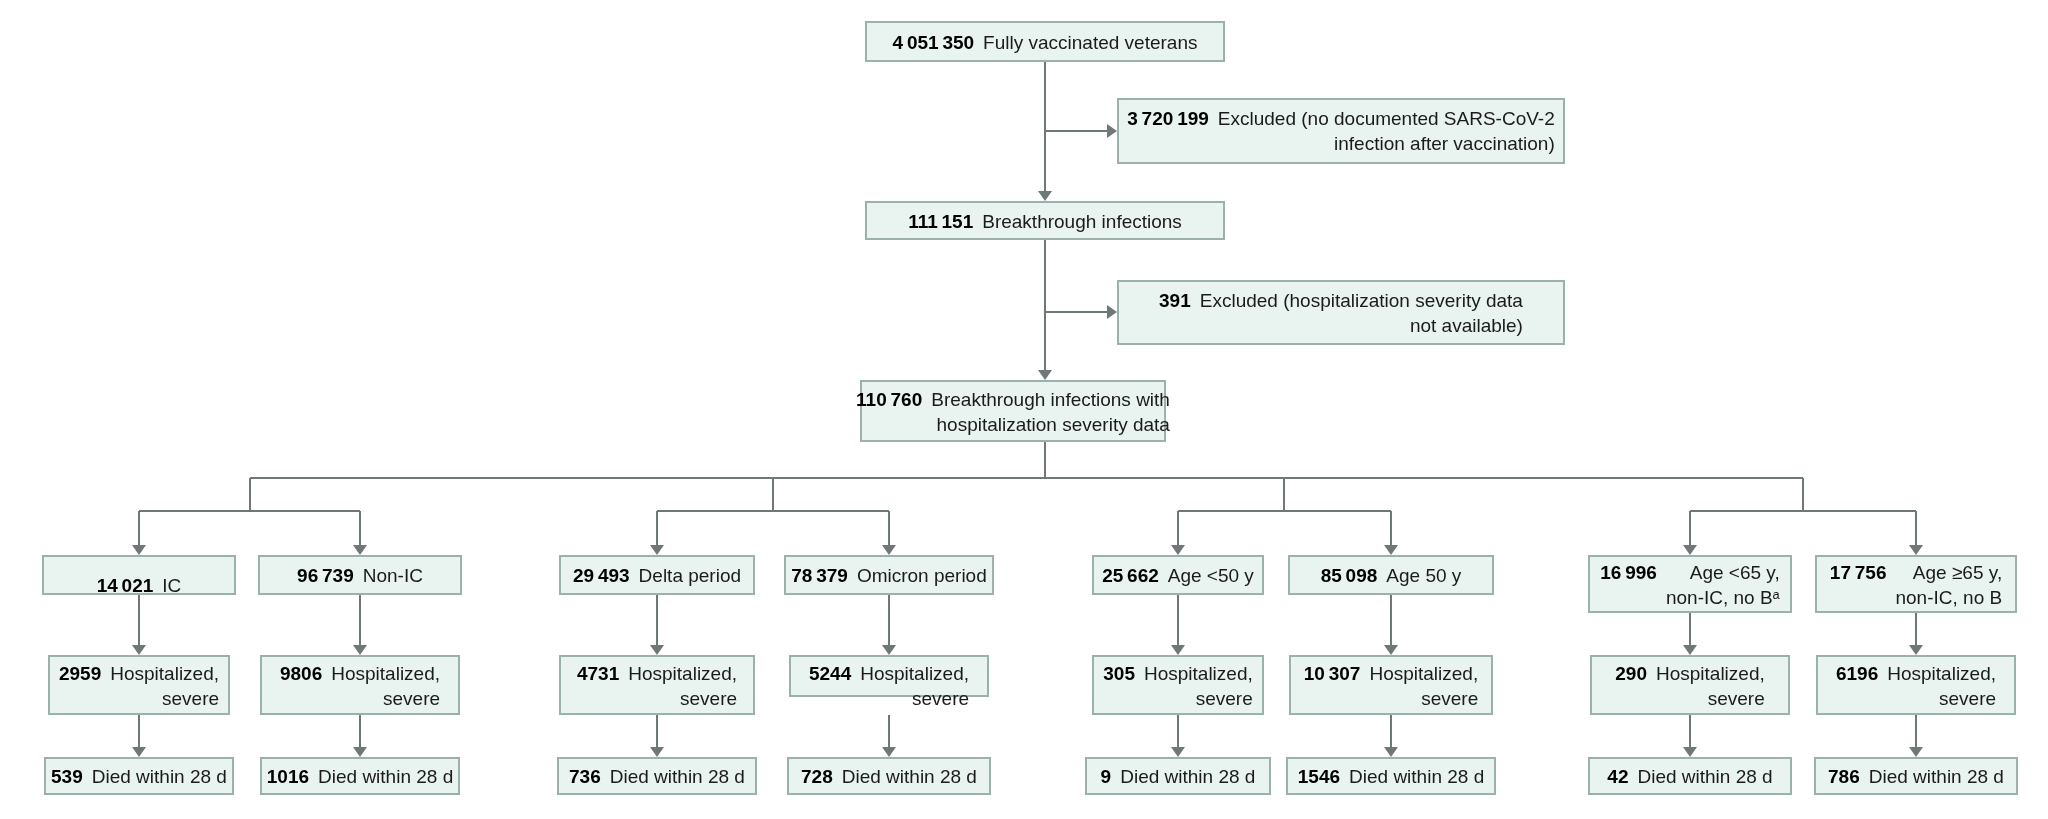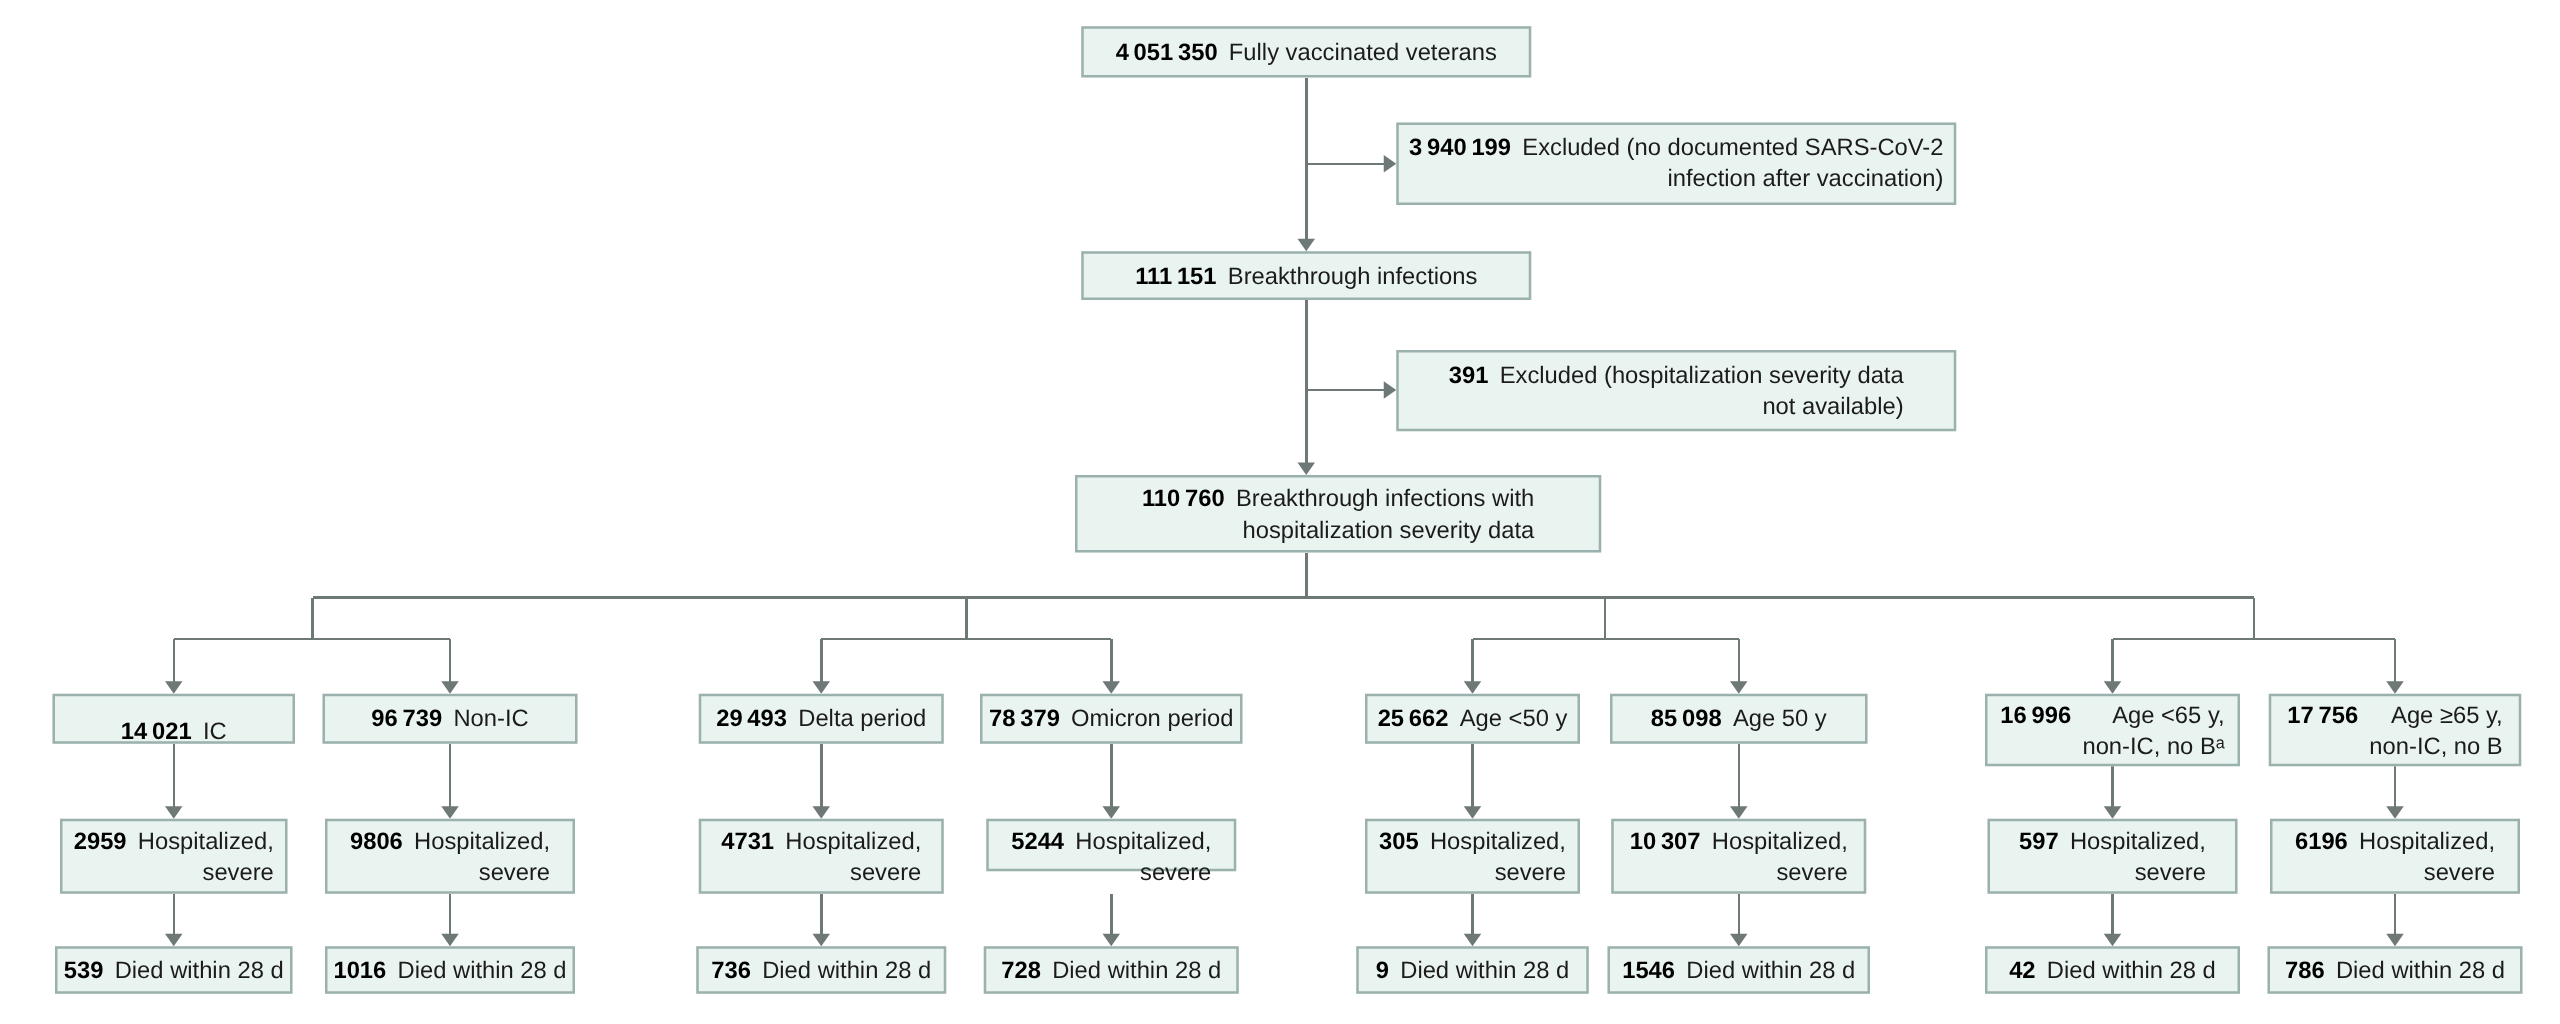--- a/index.html
+++ b/index.html
@@ -118,37 +118,37 @@
       <polygon points="1909,747 1923,747 1916,757"></polygon>
     </g>
   </svg>
 
   <div class="box" style="left:865px;top:21px;width:360px;height:41px;padding-top:7px">
     <span class="num">4 051 350</span>
     <span class="lbl">Fully vaccinated veterans</span>
   </div>
 
   <div class="box" style="left:1117px;top:98px;width:448px;height:66px;padding-top:6px">
-    <span class="num">3 940 199</span>
+    <span class="num">3 720 199</span>
     <span class="lbl">Excluded (no documented SARS-CoV-2
 infection after vaccination)</span>
   </div>
 
   <div class="box" style="left:865px;top:201px;width:360px;height:39px;padding-top:6px">
     <span class="num">111 151</span>
     <span class="lbl">Breakthrough infections</span>
   </div>
 
   <div class="box" style="left:1117px;top:280px;width:448px;height:65px;padding-top:6px">
     <span class="num">391</span>
     <span class="lbl">Excluded (hospitalization severity data
 not available)</span>
   </div>
 
-  <div class="box" style="left:860px;top:380px;width:421px;height:62px;padding-top:5px">
+  <div class="box" style="left:860px;top:380px;width:306px;height:62px;padding-top:5px">
     <span class="num">110 760</span>
     <span class="lbl">Breakthrough infections with
 hospitalization severity data</span>
   </div>
 
   <div class="box" style="left:42px;top:555px;width:194px;height:40px;padding-top:16px">
     <span class="num">14 021</span>
     <span class="lbl">IC</span>
   </div>
   <div class="box" style="left:48px;top:655px;width:182px;height:60px;padding-top:4px">
@@ -230,21 +230,21 @@
     <span class="num">1546</span>
     <span class="lbl">Died within 28 d</span>
   </div>
 
   <div class="box" style="left:1588px;top:555px;width:204px;height:58px;padding-top:3px">
     <span class="num">16 996</span>
     <span class="lbl">Age &lt;65 y,
 non-IC, no Bᵃ</span>
   </div>
   <div class="box" style="left:1590px;top:655px;width:200px;height:60px;padding-top:4px">
-    <span class="num">597</span>
+    <span class="num">290</span>
     <span class="lbl">Hospitalized,
 severe</span>
   </div>
   <div class="box" style="left:1588px;top:757px;width:204px;height:38px;padding-top:5px">
     <span class="num">42</span>
     <span class="lbl">Died within 28 d</span>
   </div>
 
   <div class="box" style="left:1815px;top:555px;width:202px;height:58px;padding-top:3px">
     <span class="num">17 756</span>

